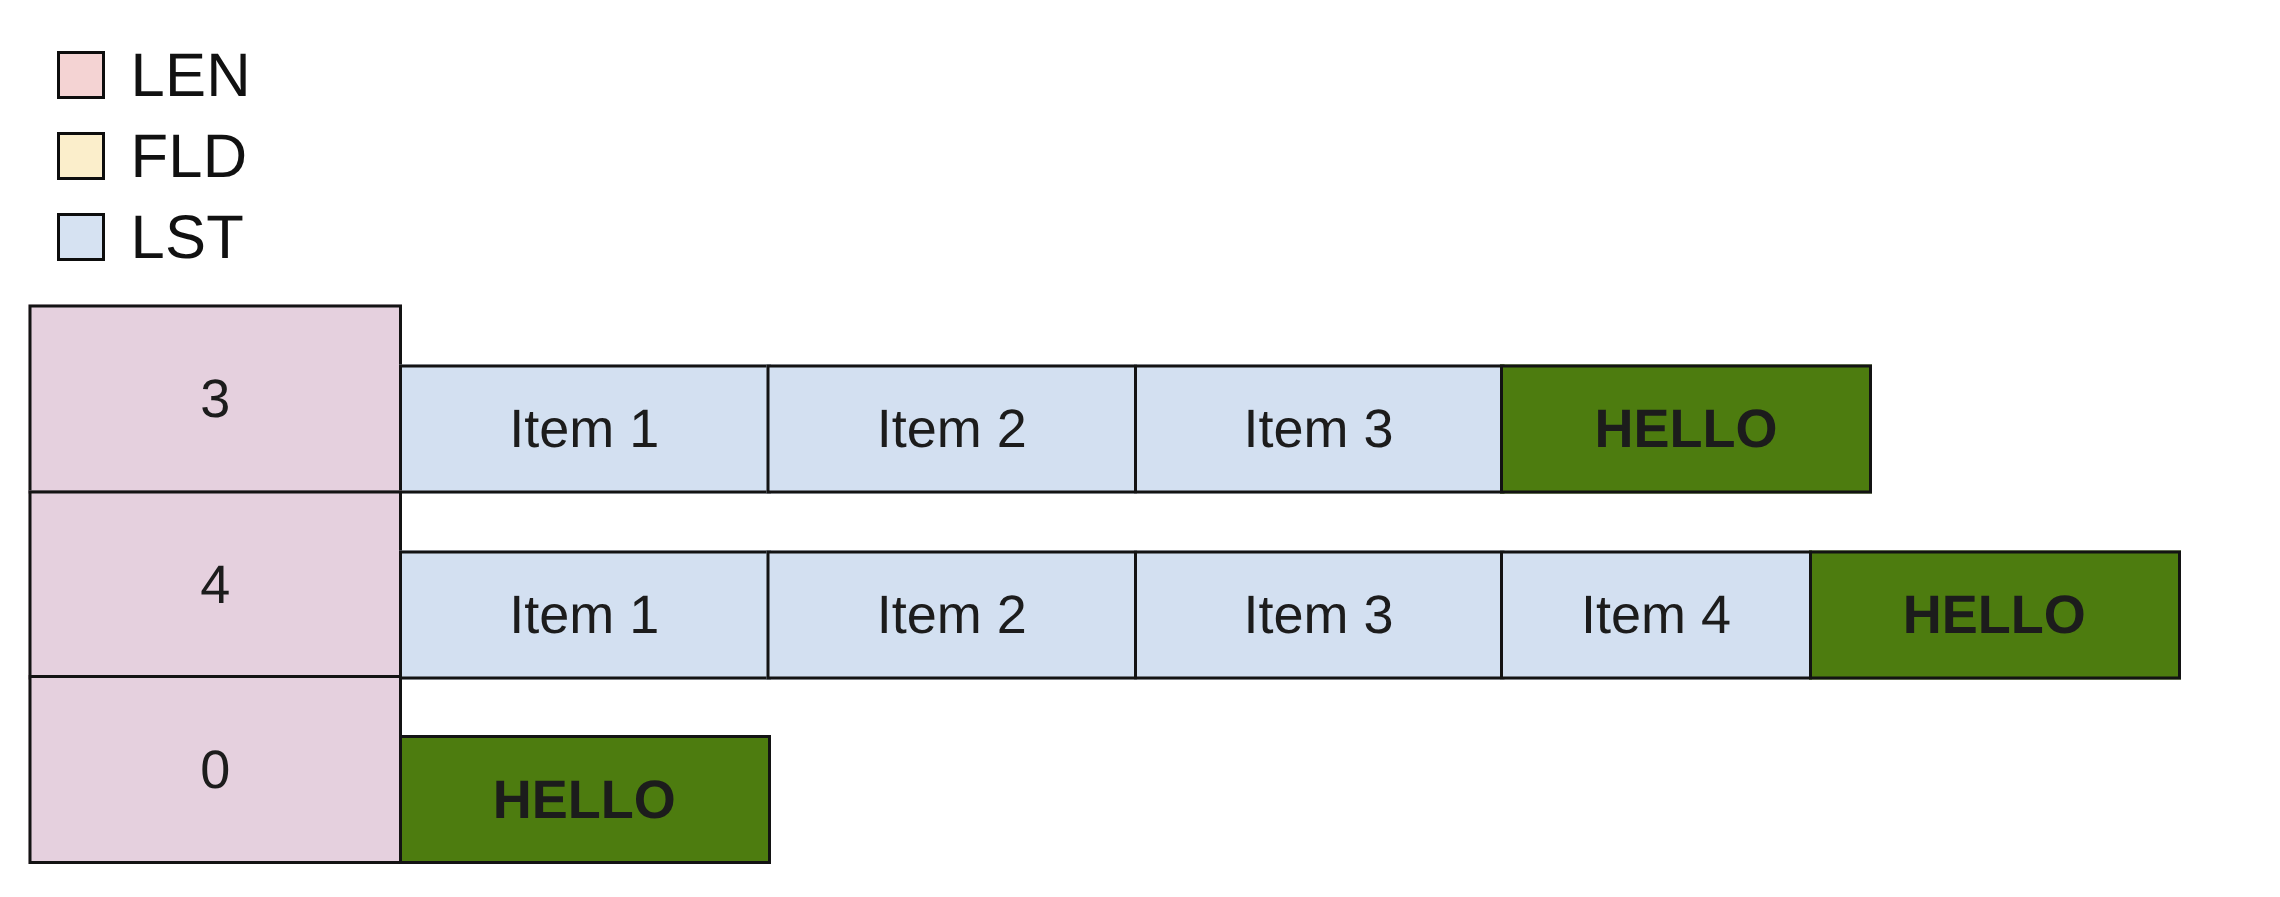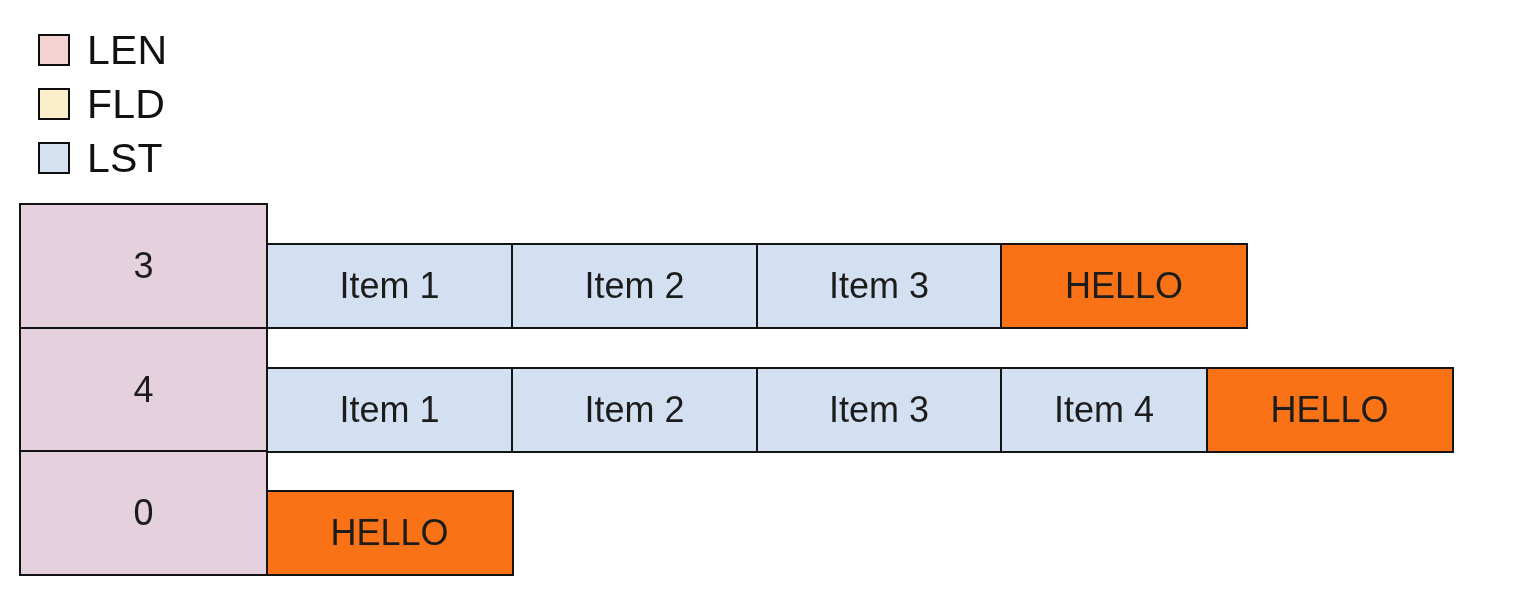--- a/index.html
+++ b/index.html
@@ -66,21 +66,21 @@
     line-height: 36px;
     color: #1c1c1c;
     white-space: pre;
   }
   .t-cell + .t-cell {
     margin-left: -2.5px;
     margin-top: 40px;
   }
   .c-len { background: #e5d0de; }
   .c-lst { background: #d3e0f1; }
-  .c-fld { background: #f97316; }
+  .c-fld { background: #4d7c0f; font-weight: bold; }
 </style>
 </head>
 <body>
 
 <div id="legend">
     <div class="legend-row">
       <span class="legend-swatch" style="background: rgb(244, 211, 211);"></span>
       <span class="legend-label">LEN</span>
     </div>
     <div class="legend-row">

